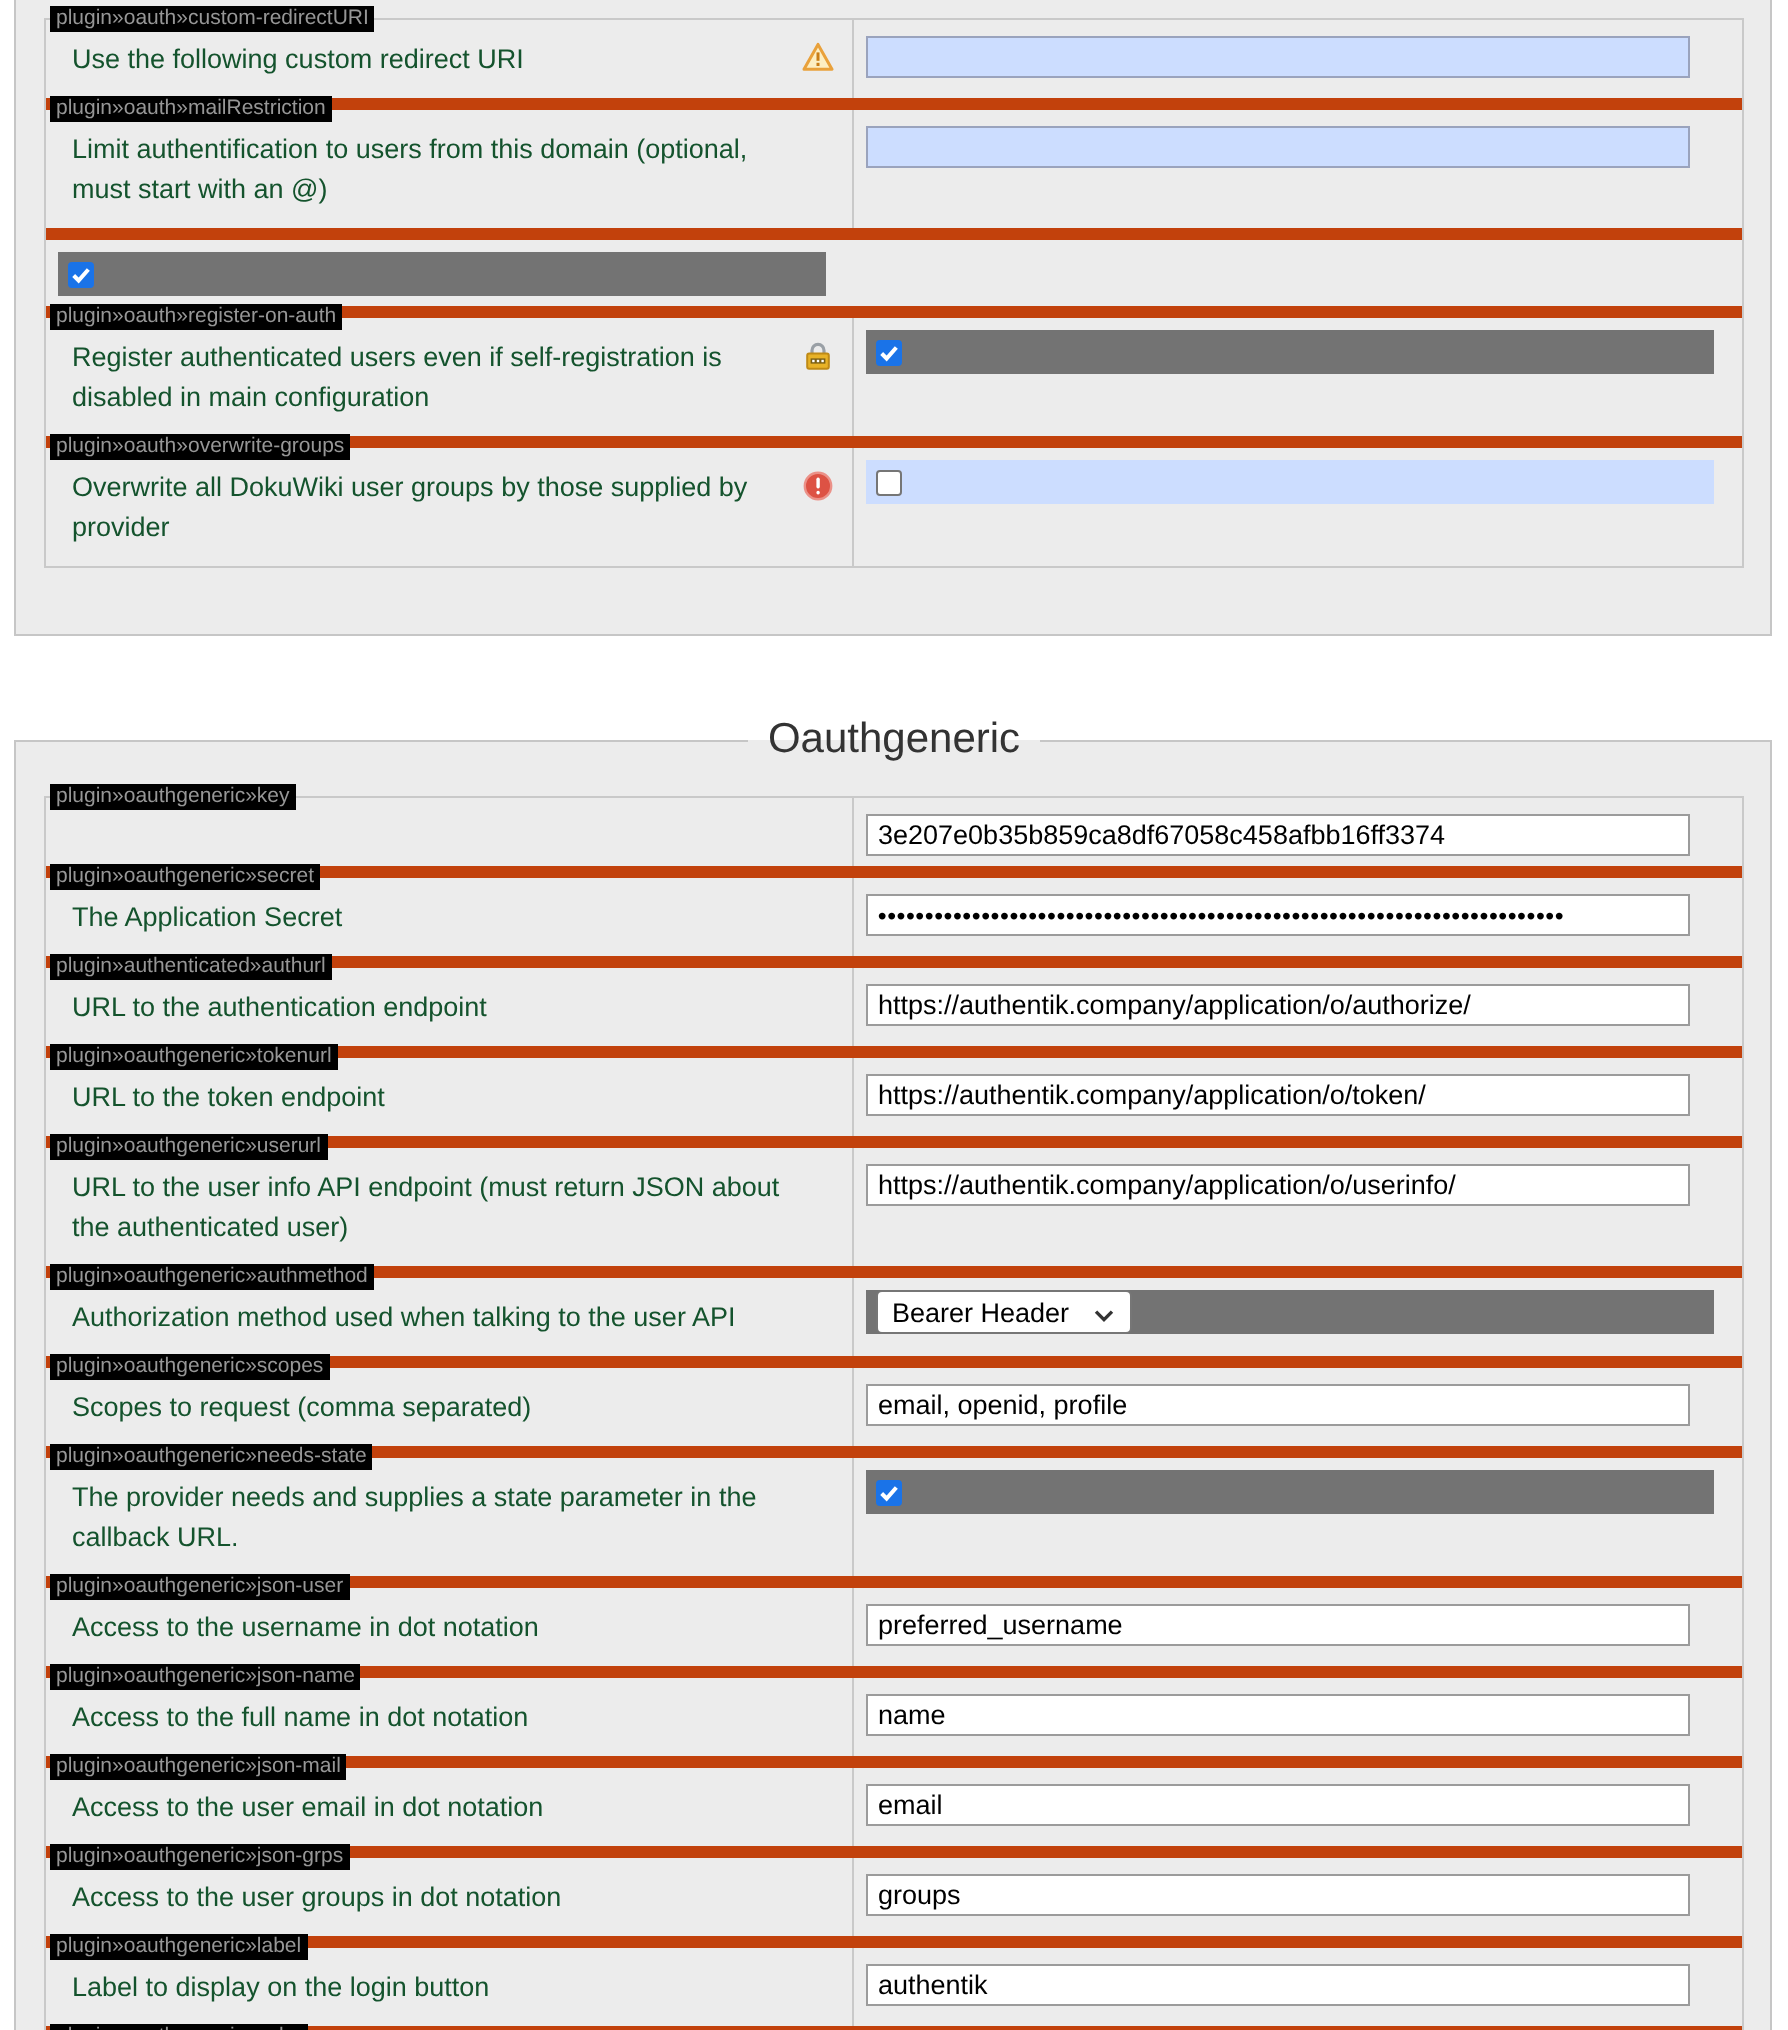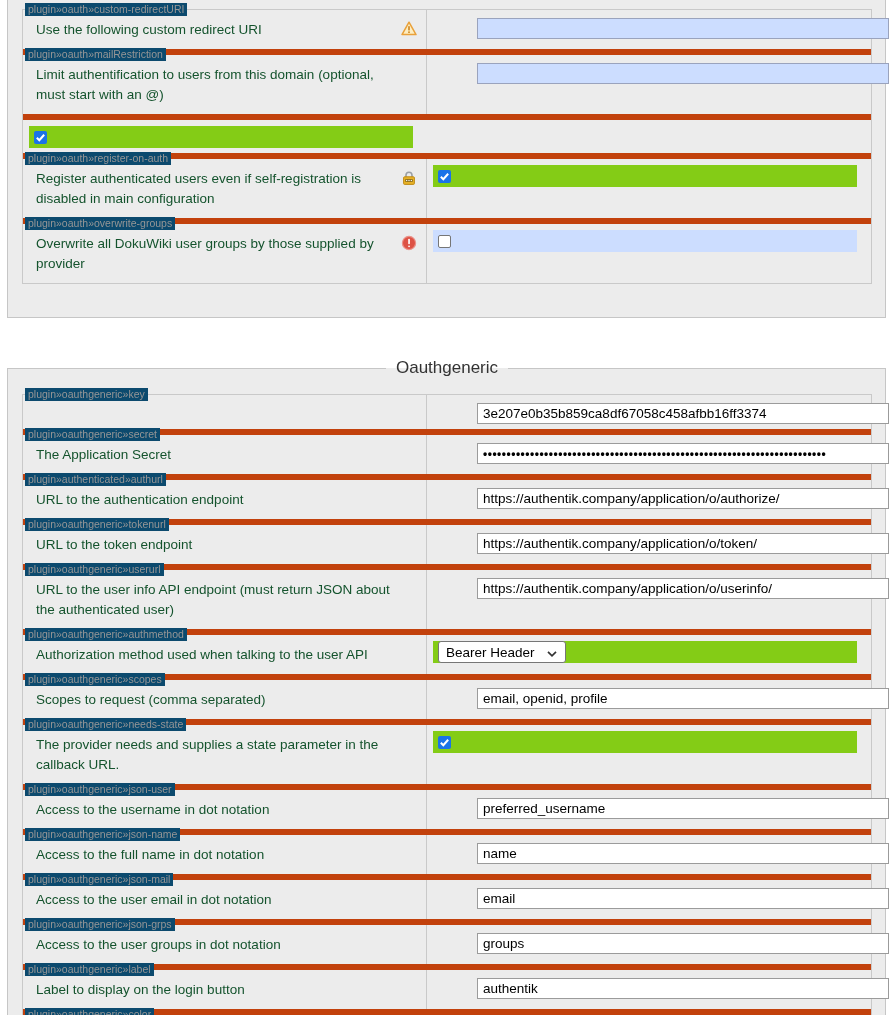--- a/index.html
+++ b/index.html
@@ -12,52 +12,52 @@
   fieldset.section {
     background:#ececec;
     border:1px solid #c6c6c6;
     margin:0; padding:16px 13px 33px 14px;
     width:879px; box-sizing:border-box;
   }
   fieldset.section.first { margin-top:-8px; }
   fieldset.section + fieldset.section { margin-top:40px; }
   legend.section-legend {
     margin:0 auto; padding:0 10px;
-    font-size:17px; color:#333333; font-weight:400;
+    font-size:21px; color:#333333; font-weight:400;
   }
   .cfg-table { border:1px solid #c9c9c9; }
   .cfg-row { display:grid; grid-template-columns:404px 1fr; position:relative; }
   .cfg-row + .cfg-row { border-top:6px solid #c2410c; }
   .cell-label {
     position:relative;
     border-right:1px solid #c9c9c9;
     padding:10px 34px 9px 13px;
     box-sizing:border-box;
   }
   .chip {
     position:absolute; top:-7px; left:2px;
-    background:#0c4a6e; color:#969696;
+    background:#000000; color:#969696;
     font-size:10.5px; line-height:13px;
     padding:0 3px; white-space:nowrap;
   }
   .lbl { display:block; font-size:13.5px; color:#14532d; line-height:20px; }
   .cfg-icon { position:absolute; top:11px; right:9px; width:16px; height:16px; }
   .cell-value { padding:5px 6px; box-sizing:border-box; }
   input.text {
     display:block; width:calc(100% - 20px); height:21px;
     box-sizing:border-box; margin-top:3px;
     border:1px solid #9b9b9b; background:#ffffff;
     font-family:"Liberation Sans", sans-serif; font-size:13.5px; color:#000;
     padding:0 5px; border-radius:0; outline:none;
-    white-space:nowrap; overflow:hidden;margin-left:44px;
+    white-space:nowrap; overflow:hidden;
   }
   input.text.default { background:#ccddff; border-color:#9aa3bd; }
   input.text.masked { font-weight:bold; letter-spacing:0.5px; font-size:12px; }
   .strip {
-    height:22px; margin-top:1px; background:#84cc16;
+    height:22px; margin-top:1px; background:#737373;
     display:flex; align-items:center;
     padding-left:5px; box-sizing:border-box;
     width:calc(100% - 8px);
   }
   .strip.default { background:#ccddff; }
   .checkbox {
     width:13px; height:13px; border-radius:2px; box-sizing:border-box;
     display:flex; align-items:center; justify-content:center; cursor:pointer;
   }
   .checkbox.checked { background:#1a73e8; }

